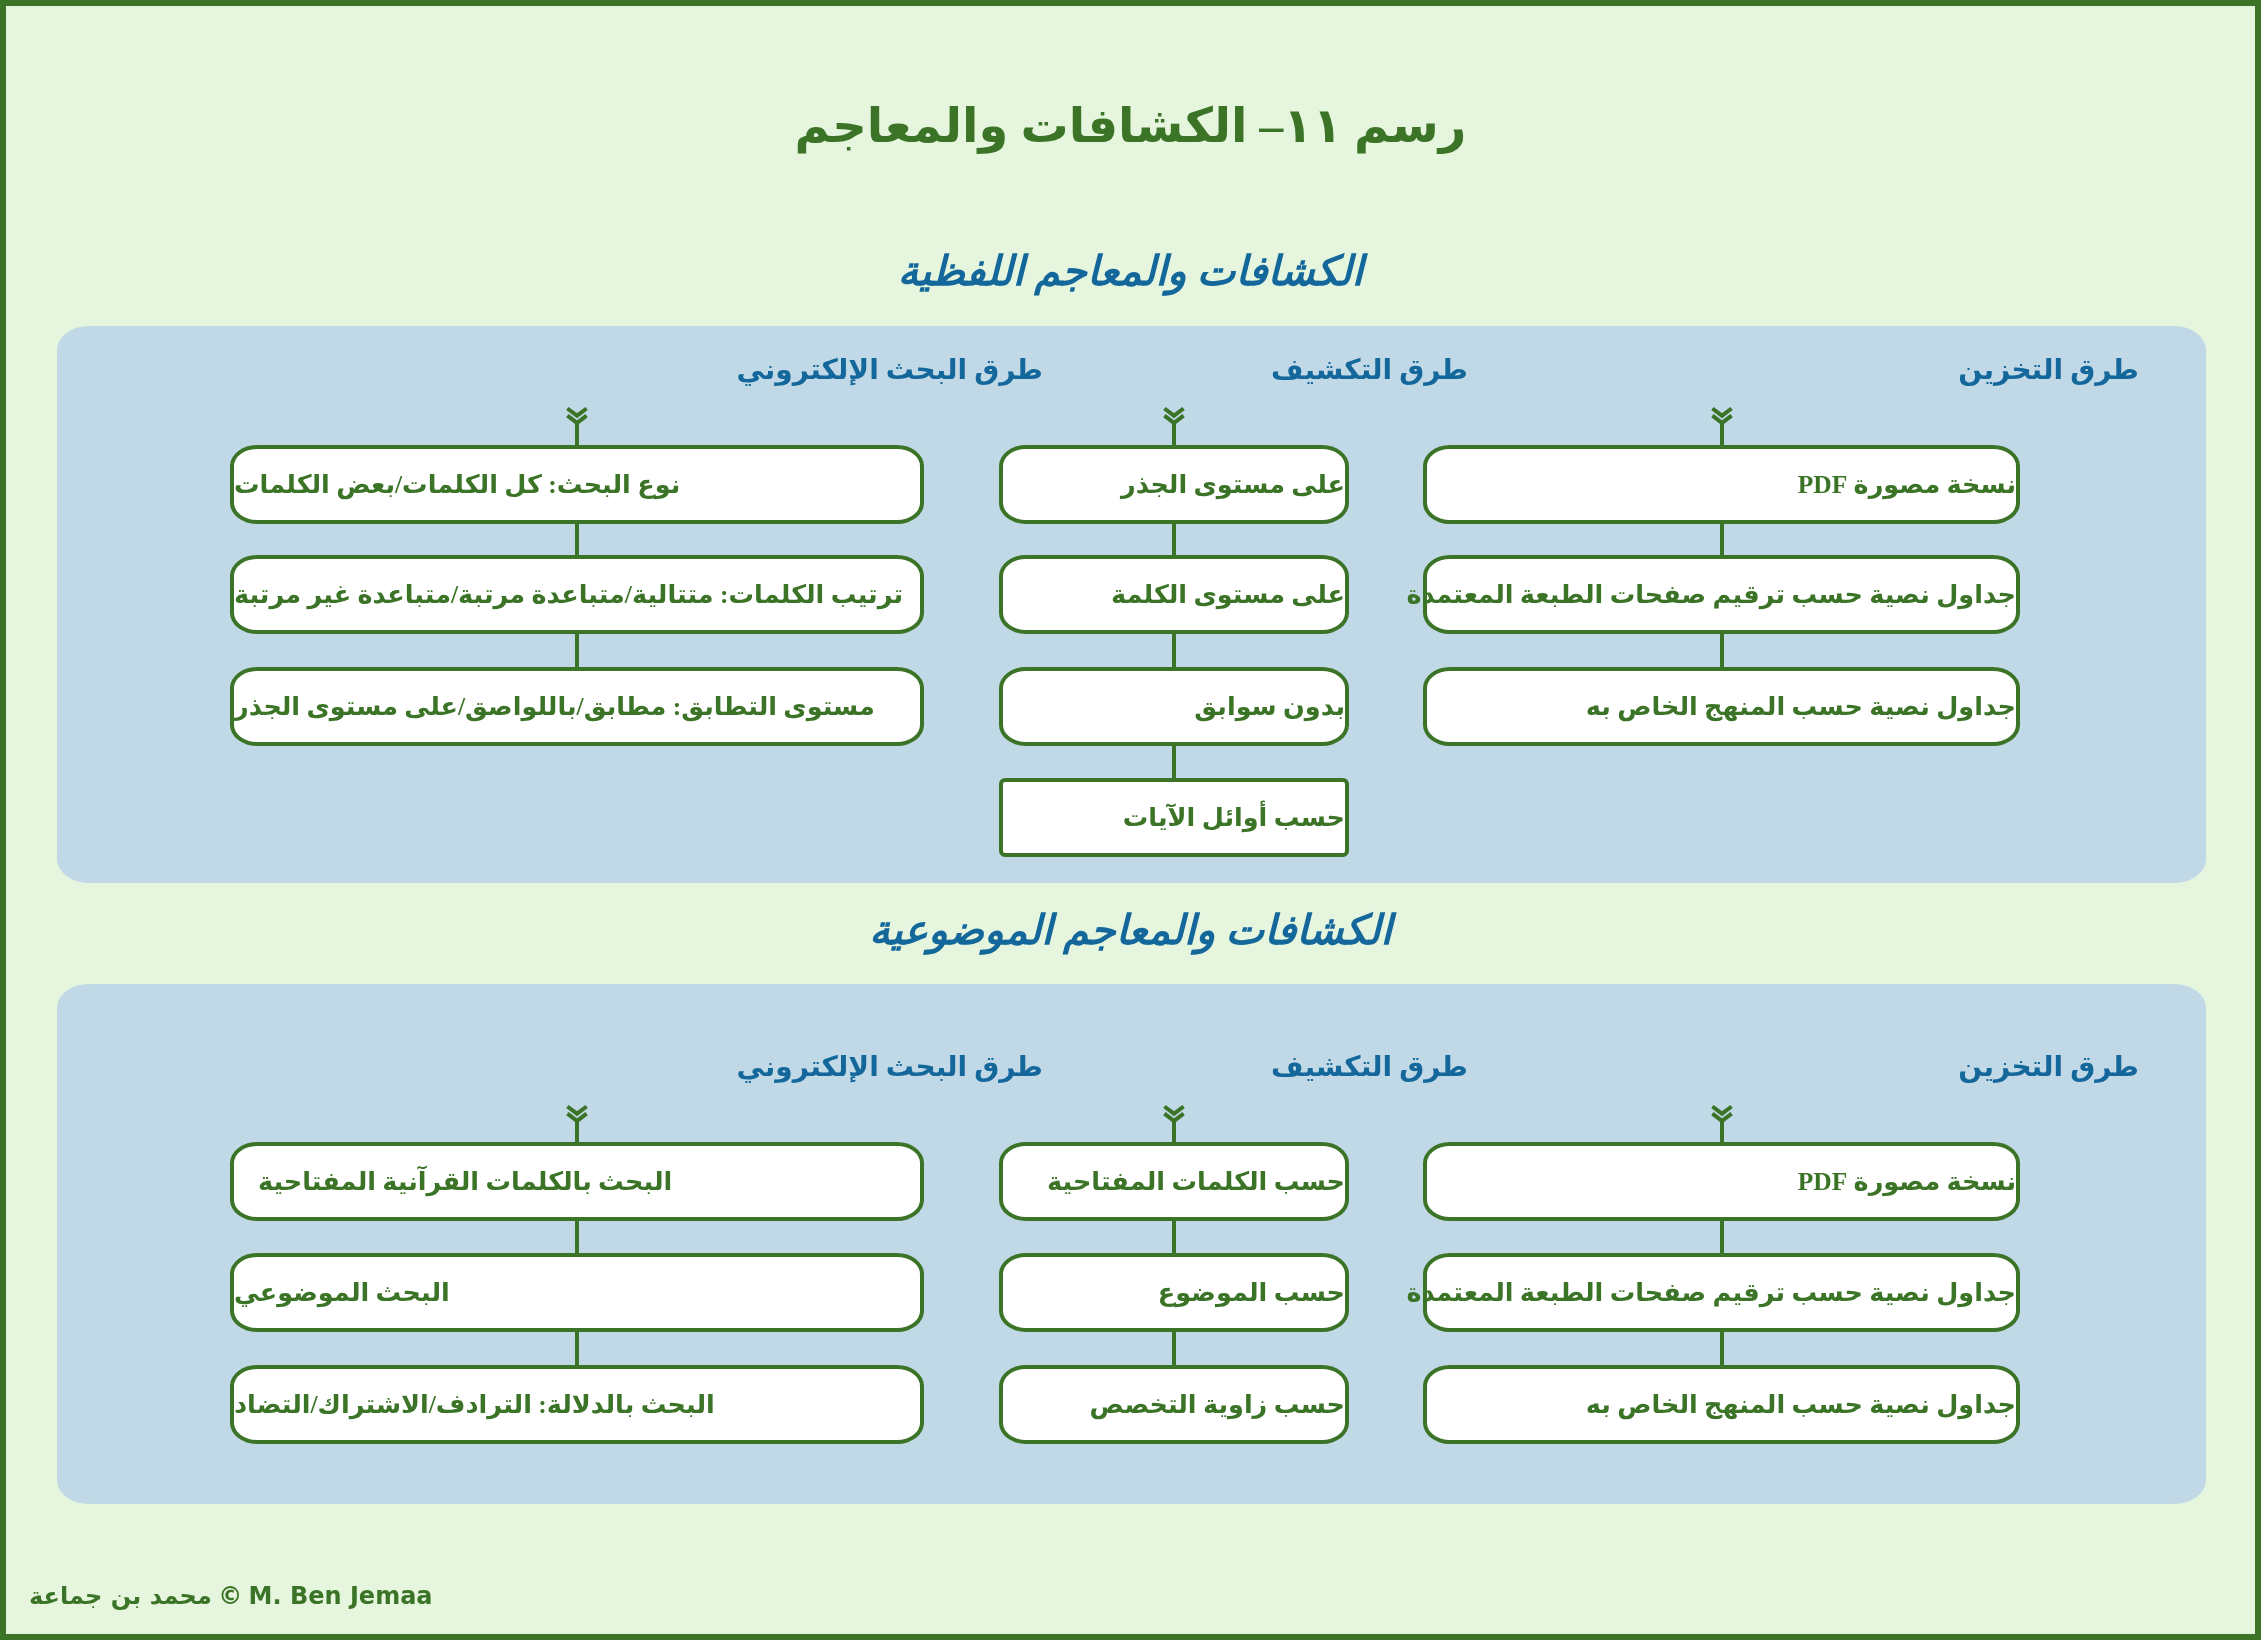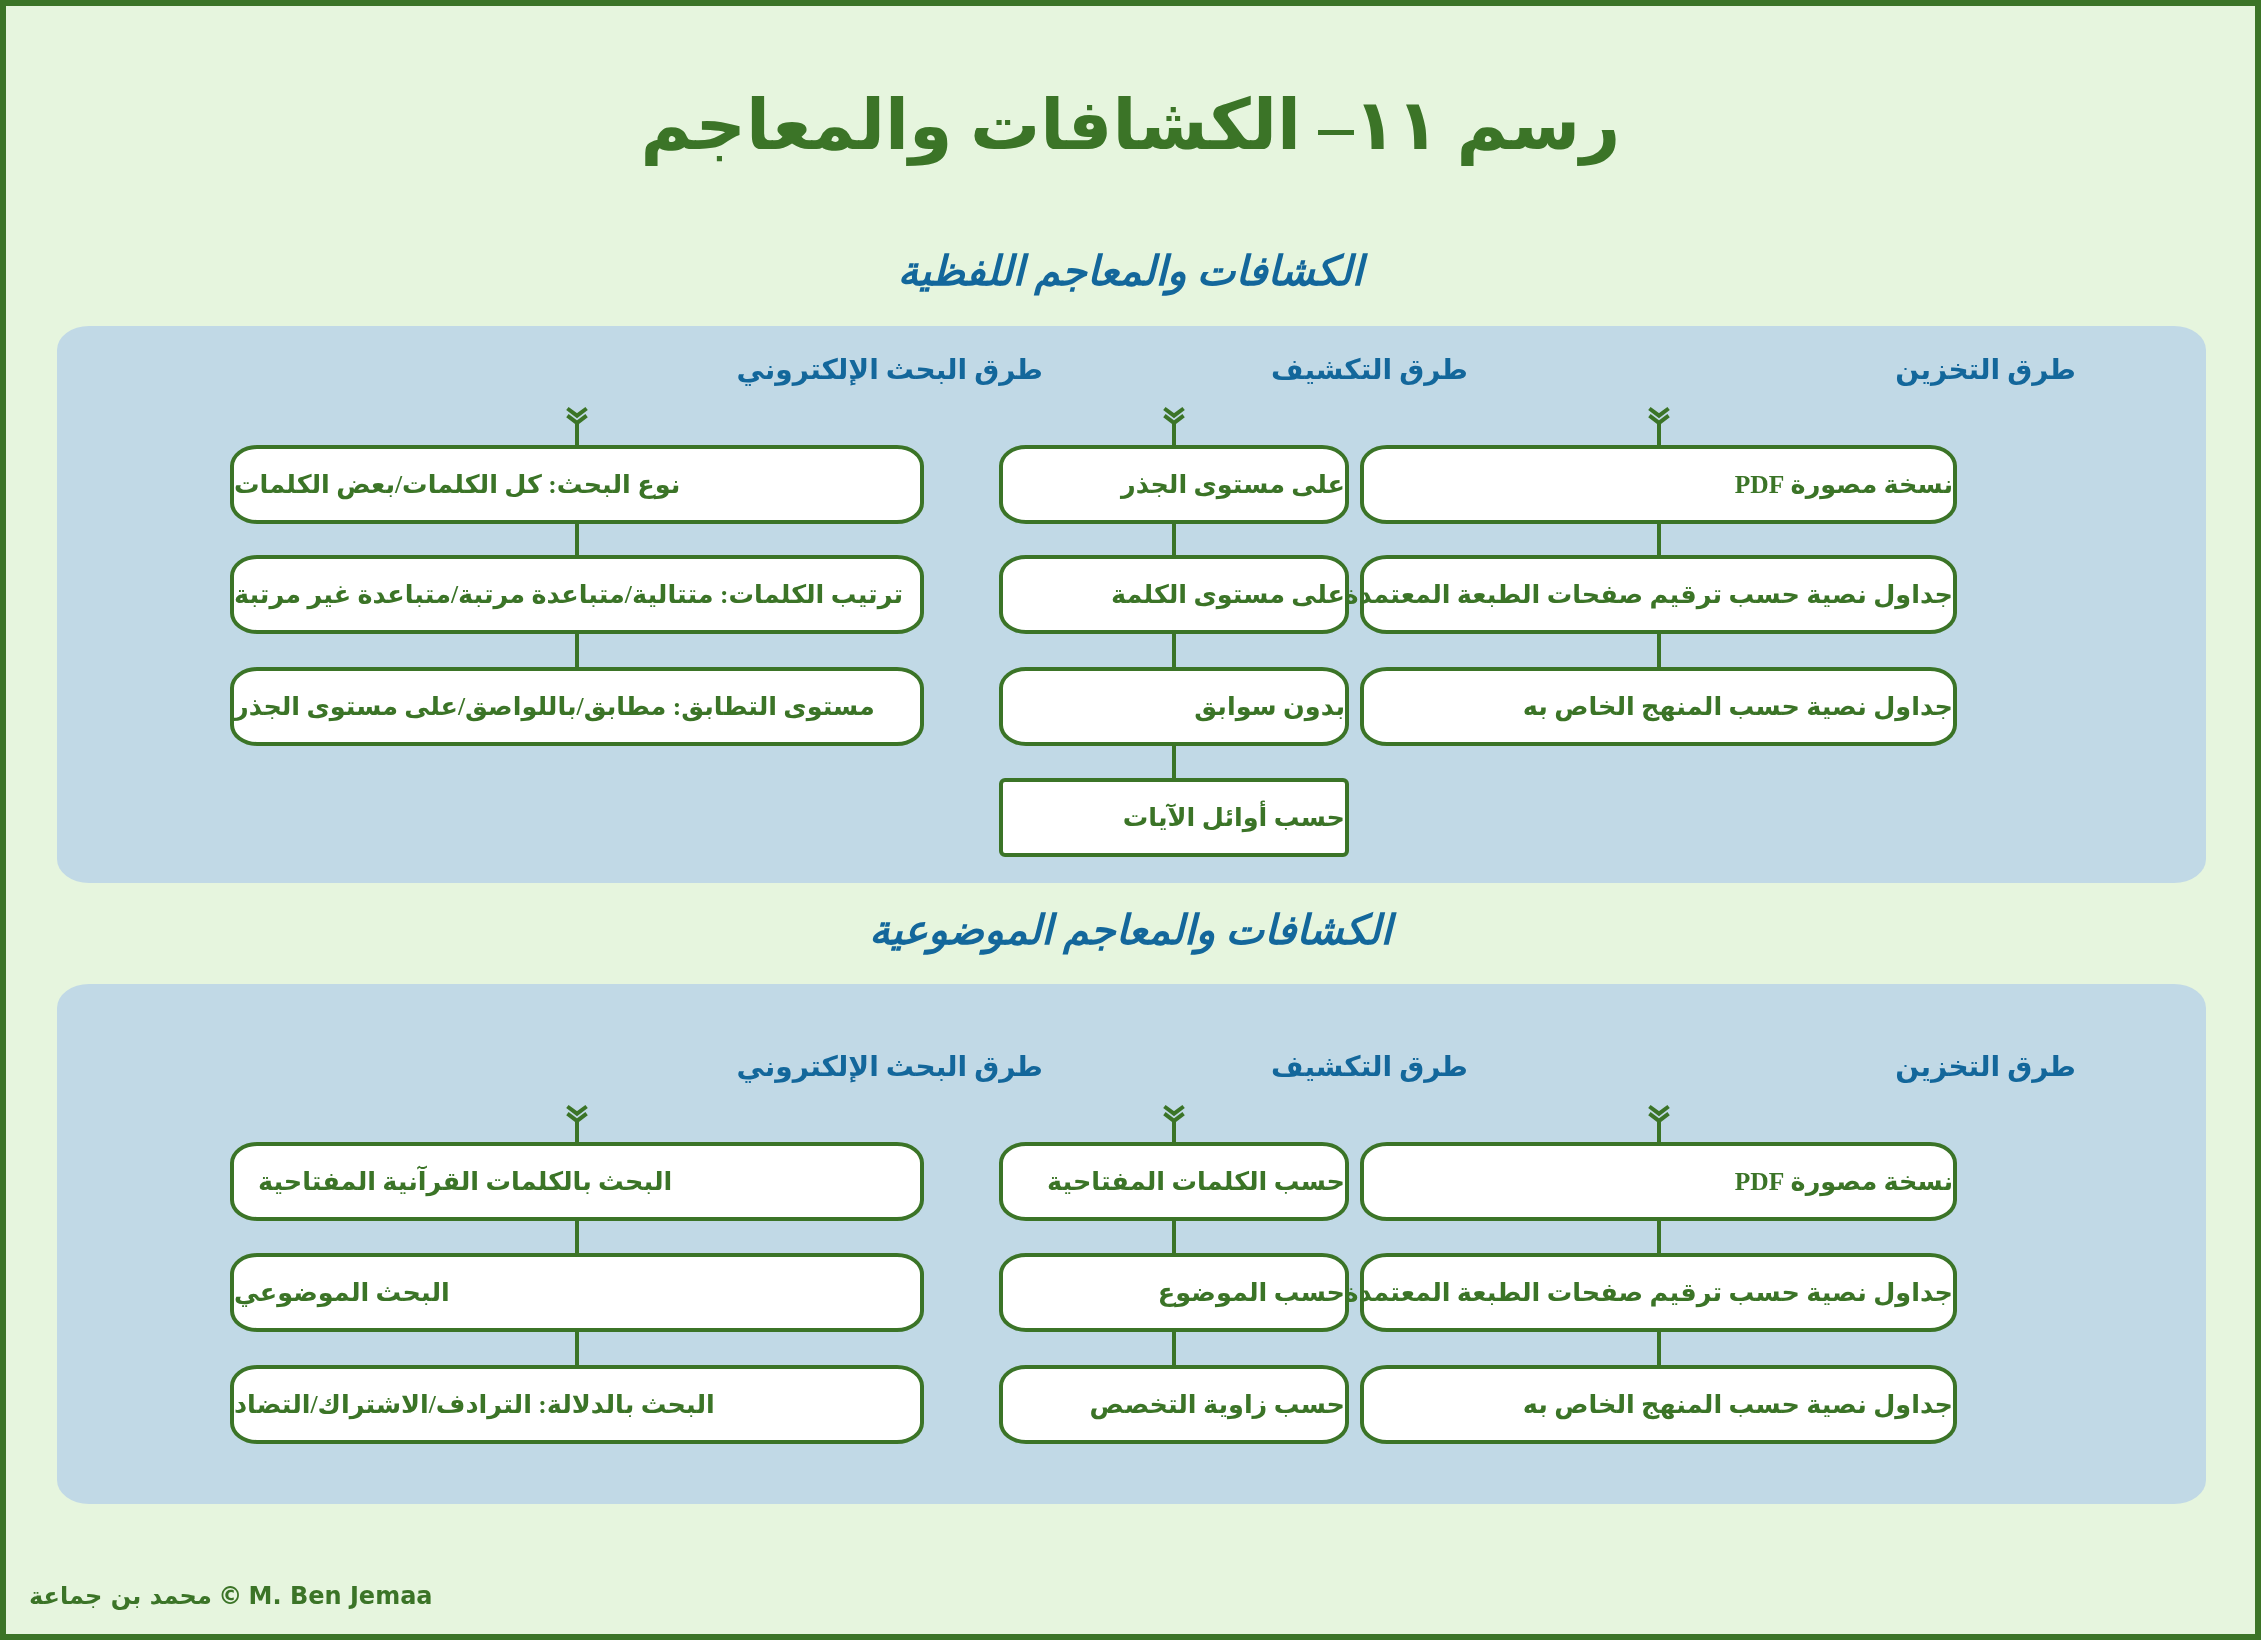--- a/index.html
+++ b/index.html
@@ -9,39 +9,39 @@
     background: #e6f5de; overflow: hidden;
     font-family: "Liberation Serif", "DejaVu Sans", serif;
   }
   .frame-border {
     position: absolute; left: 0; top: 0; right: 0; bottom: 0;
     border: 6.4px solid #3b7427; pointer-events: none; z-index: 50;
   }
   .title {
     position: absolute; left: 0; top: 78px; width: 2261px; height: 96px;
     line-height: 96px; text-align: center; direction: rtl;
-    font-size: 70px; font-weight: bold; color: #3b7427; white-space: nowrap;
+    font-size: 48px; font-weight: bold; color: #3b7427; white-space: nowrap;
   }
   .section-heading {
     position: absolute; left: 0; width: 2261px; height: 64px; line-height: 64px;
     text-align: center; direction: rtl; font-size: 41px; font-weight: bold;
     color: #13679b; white-space: nowrap; font-style: italic;
   }
   .sh1 { top: 239px; }
   .sh2 { top: 898px; }
 
   .panel {
     position: absolute; left: 57px; width: 2149px;
     background: #c1d9e6; border-radius: 32px / 24px;
   }
   .p1 { top: 326px; height: 557px; }
   .p2 { top: 984px; height: 520px; }
 
   .col { position: absolute; top: 0; height: 100%; }
-  .col-storage { left: 1303px; width: 597px; }
+  .col-storage { left: 1366px; width: 597px; }
   .col-index   { left: 942px; width: 350px; }
   .col-search  { left: 173px;  width: 694px; }
 
   .col-header {
     position: absolute; left: -119px; right: -119px; height: 48px; line-height: 48px;
     direction: rtl; font-size: 28px; font-weight: bold;
     color: #13679b; white-space: nowrap;
   }
   .p1 .col-header { top: 20px; }
   .p2 .col-header { top: 59px; }

